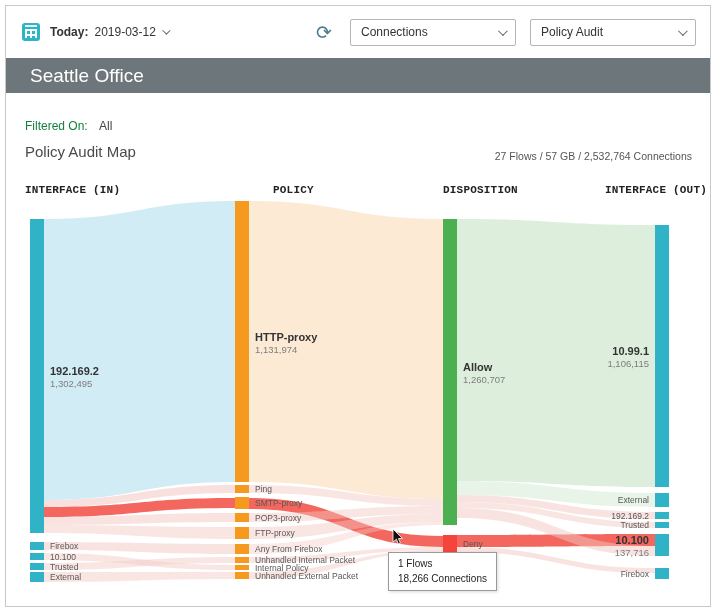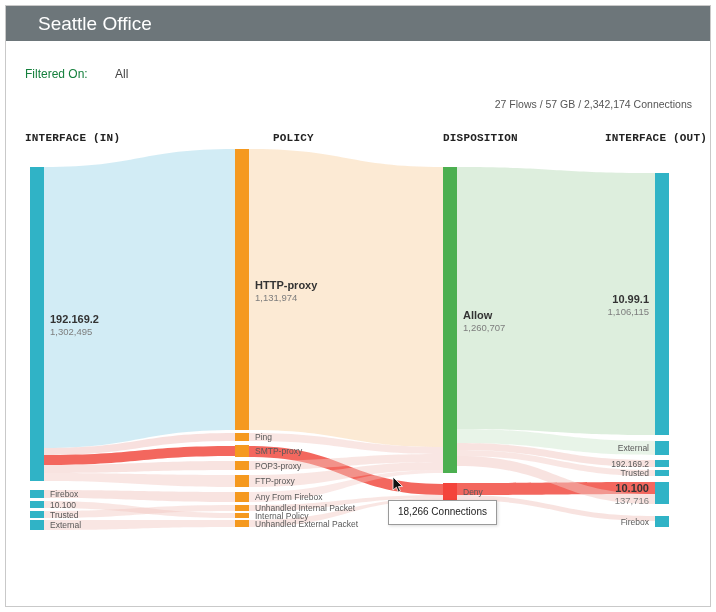--- a/index.html
+++ b/index.html
@@ -19,56 +19,74 @@
   .date-group { display:flex; align-items:center; gap:6px; font-size:12px; color:#333; cursor:pointer; }
   .date-group b { font-weight:bold; }
   .chev { width:7px; height:7px; border-right:1.6px solid #666; border-bottom:1.6px solid #666;
     transform:rotate(45deg) translateY(-2px); display:inline-block; }
   .chev.sm { width:6px; height:6px; }
   .refresh { margin-left:auto; font-size:19px; color:#4b7c90; cursor:pointer; line-height:1; padding:0 4px; }
   .dropdown { width:166px; height:27px; border:1px solid #b5b5b5; border-radius:2px; display:flex;
     align-items:center; justify-content:space-between; padding:0 10px; font-size:12px; color:#333;
     background:#fff; cursor:pointer; margin-left:4px; }
   
-  .site-header { height:35px; background:#6d767a; color:#fff; font-size:19px; line-height:35px; padding-left:32px; }
+  .site-header { height:35px; background:#6d767a; color:#fff; font-size:19px; line-height:35px; padding-left:24px; }
   
   .content { position:relative; height:513px; background:#fff; }
   .filter-row { position:absolute; left:19px; top:26px; font-size:12px; color:#333; }
   .filter-row .flabel { color:#15803d; }
-  .filter-row .fvalue { margin-left:24px; color:#444; }
+  .filter-row .fvalue { margin-left:8px; color:#444; }
   .map-title { position:absolute; left:19px; top:50px; font-size:15px; color:#4a4a4a; }
   .map-stats { position:absolute; right:18px; top:57px; font-size:10.5px; color:#555; }
   .col-hdr { position:absolute; top:91px; font-size:11px; font-weight:bold; color:#222; letter-spacing:.2px;font-family:Liberation Mono, monospace; }
   .h0 { left:19px; } .h1 { left:227px;margin-left:40px; } .h2 { left:437px; } .h3 { right:3px; }
   .sankey { position:absolute; left:0; top:103px; }
   .lbl-big  { font:bold 11px "Liberation Sans",sans-serif; fill:#333; }
   .lbl-val  { font:9.5px "Liberation Sans",sans-serif; fill:#7d7d7d; }
   .lbl-small{ font:8.5px "Liberation Sans",sans-serif; fill:#585858; }
   
   .tooltip { position:absolute; left:382px; top:459px; background:#fff; border:1px solid #9a9a9a;
     padding:4px 9px; font-size:10px; color:#222; line-height:1.45; box-shadow:1px 1px 3px rgba(0,0,0,.15);
     white-space:nowrap; z-index:5; }
   .cursor { position:absolute; left:386px; top:436px; z-index:6; }
 </style>
 </head>
 <body>
 
 <div class="frame">
 
+  <div class="toolbar">
+    <span class="cal-icon"></span>
+    <span class="date-group">
+      <b>Today:</b>
+      <span>2019-03-12</span>
+      <span class="chev sm"></span>
+    </span>
+    <span class="refresh">⟳</span>
+    <div class="dropdown">
+      <span>Connections</span>
+      <span class="chev"></span>
+    </div>
+    <div class="dropdown">
+      <span>Policy Audit</span>
+      <span class="chev"></span>
+    </div>
+  </div>
 
   <div class="site-header">
     <span>Seattle Office</span>
   </div>
 
   <div class="content">
     <div class="filter-row">
       <span class="flabel">Filtered On:</span>
       <span class="fvalue">All</span>
     </div>
-    <div class="map-stats">27 Flows / 57 GB / 2,342,174 Connections</div>
+    <div class="map-title">Policy Audit Map</div>
+    <div class="map-stats">27 Flows / 57 GB / 2,532,764 Connections</div>
 
     <div class="col-hdr h0">INTERFACE (IN)</div>
     <div class="col-hdr h1">POLICY</div>
     <div class="col-hdr h2">DISPOSITION</div>
     <div class="col-hdr h3">INTERFACE (OUT)</div>
 
     <svg class="sankey" width="704" height="410" viewBox="0 0 704 410">
         <path d="M 38 23 C 133.5 23, 133.5 5, 229 5 L 229 286 C 133.5 286, 133.5 304, 38 304 Z" fill="#cdeaf4" fill-opacity="0.9"></path>
         <path d="M 243 5 C 340 5, 340 23, 437 23 L 437 303 C 340 303, 340 286, 243 286 Z" fill="#fbe6cd" fill-opacity="0.85"></path>
         <path d="M 451 23 C 550 23, 550 29, 649 29 L 649 291 C 550 291, 550 285, 451 285 Z" fill="#d9ecd9" fill-opacity="0.9"></path>
@@ -142,16 +160,17 @@
         <text x="643" y="360" text-anchor="end" class="lbl-val">137,716</text>
         <rect x="649" y="372" width="14" height="11" fill="#30b3c6"></rect>
         <text x="643" text-anchor="end" y="380.5" class="lbl-small">Firebox</text>
       </svg>
 
     <svg class="cursor" width="14" height="18" viewBox="0 0 14 18">
       <path d="M1 0 L1 13 L4.4 10.2 L6.4 15 L8.4 14.1 L6.4 9.6 L10.4 9.4 Z" fill="#111" stroke="#fff" stroke-width="0.8"></path>
     </svg>
 
     <div class="tooltip">
+      <div>1 Flows</div>
       <div>18,266 Connections</div>
     </div>
   </div>
 </div>
 
 </body></html>

